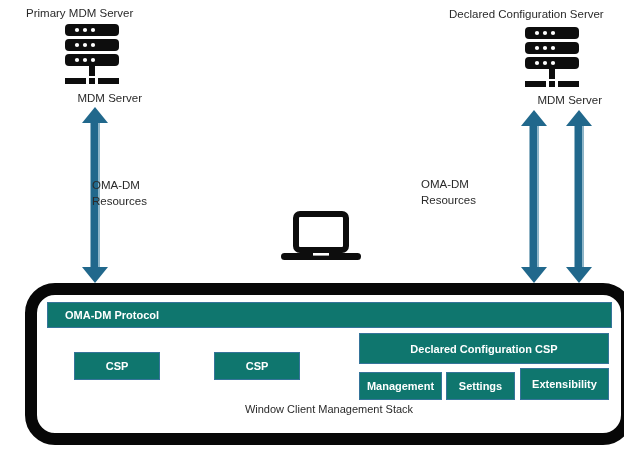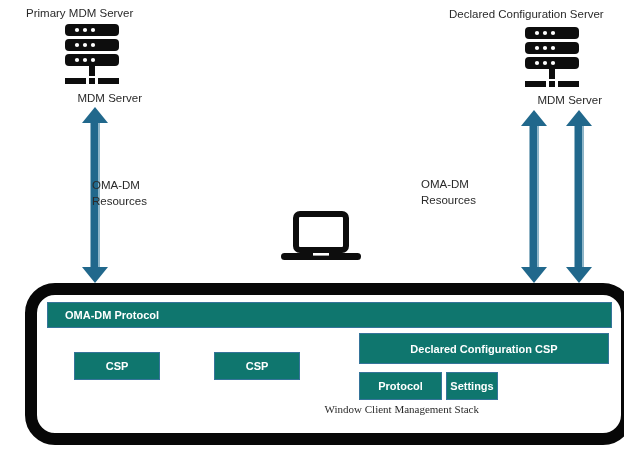--- a/index.html
+++ b/index.html
@@ -22,23 +22,23 @@
     box-sizing:border-box;border:1px solid #35749a;
   }
   .protocol-bar{
     left:30px;top:302px;width:565px;height:26px;justify-content:flex-start;
     padding-left:17px;
   }
   .csp-a{left:57px;top:352px;width:86px;height:28px;}
   .csp-b{left:197px;top:352px;width:86px;height:28px;}
   .dccsp{left:342px;top:333px;width:250px;height:31px;text-align:right;}
   .res{left:342px;top:372px;width:83px;height:28px;}
-  .set{left:429px;top:372px;width:52px;height:28px;}
+  .set{left:429px;top:372px;width:69px;height:28px;}
   .ext{left:503px;top:368px;width:89px;height:32px;}
-  .stack-caption{left:162px;top:403px;width:300px;font-size:11px;text-align:right;color:#2a2a2a;font-family:Liberation Serif, serif;}
+  .stack-caption{left:162px;top:403px;width:300px;font-size:11px;text-align:center;color:#2a2a2a;}
   svg{display:block;}
 </style>
 </head>
 <body>
 
 <div id="canvas">
 
   <div class="abs lbl" style="left:9px;top:6px;">Primary MDM Server</div>
 
   <div class="abs" style="left:47px;top:24px;">
@@ -138,20 +138,21 @@
   <div class="abs stack-frame"></div>
 
   <div class="abs teal protocol-bar">OMA-DM Protocol</div>
 
   <div class="abs teal csp-a">CSP</div>
 
   <div class="abs teal csp-b">CSP</div>
 
   <div class="abs teal dccsp">Declared Configuration CSP</div>
 
-  <div class="abs teal res">Protocol</div>
+  <div class="abs teal res">Management</div>
 
   <div class="abs teal set">Settings</div>
 
+  <div class="abs teal ext">Extensibility</div>
 
   <div class="abs stack-caption">Window Client Management Stack</div>
 
 </div>
 
 </body></html>

